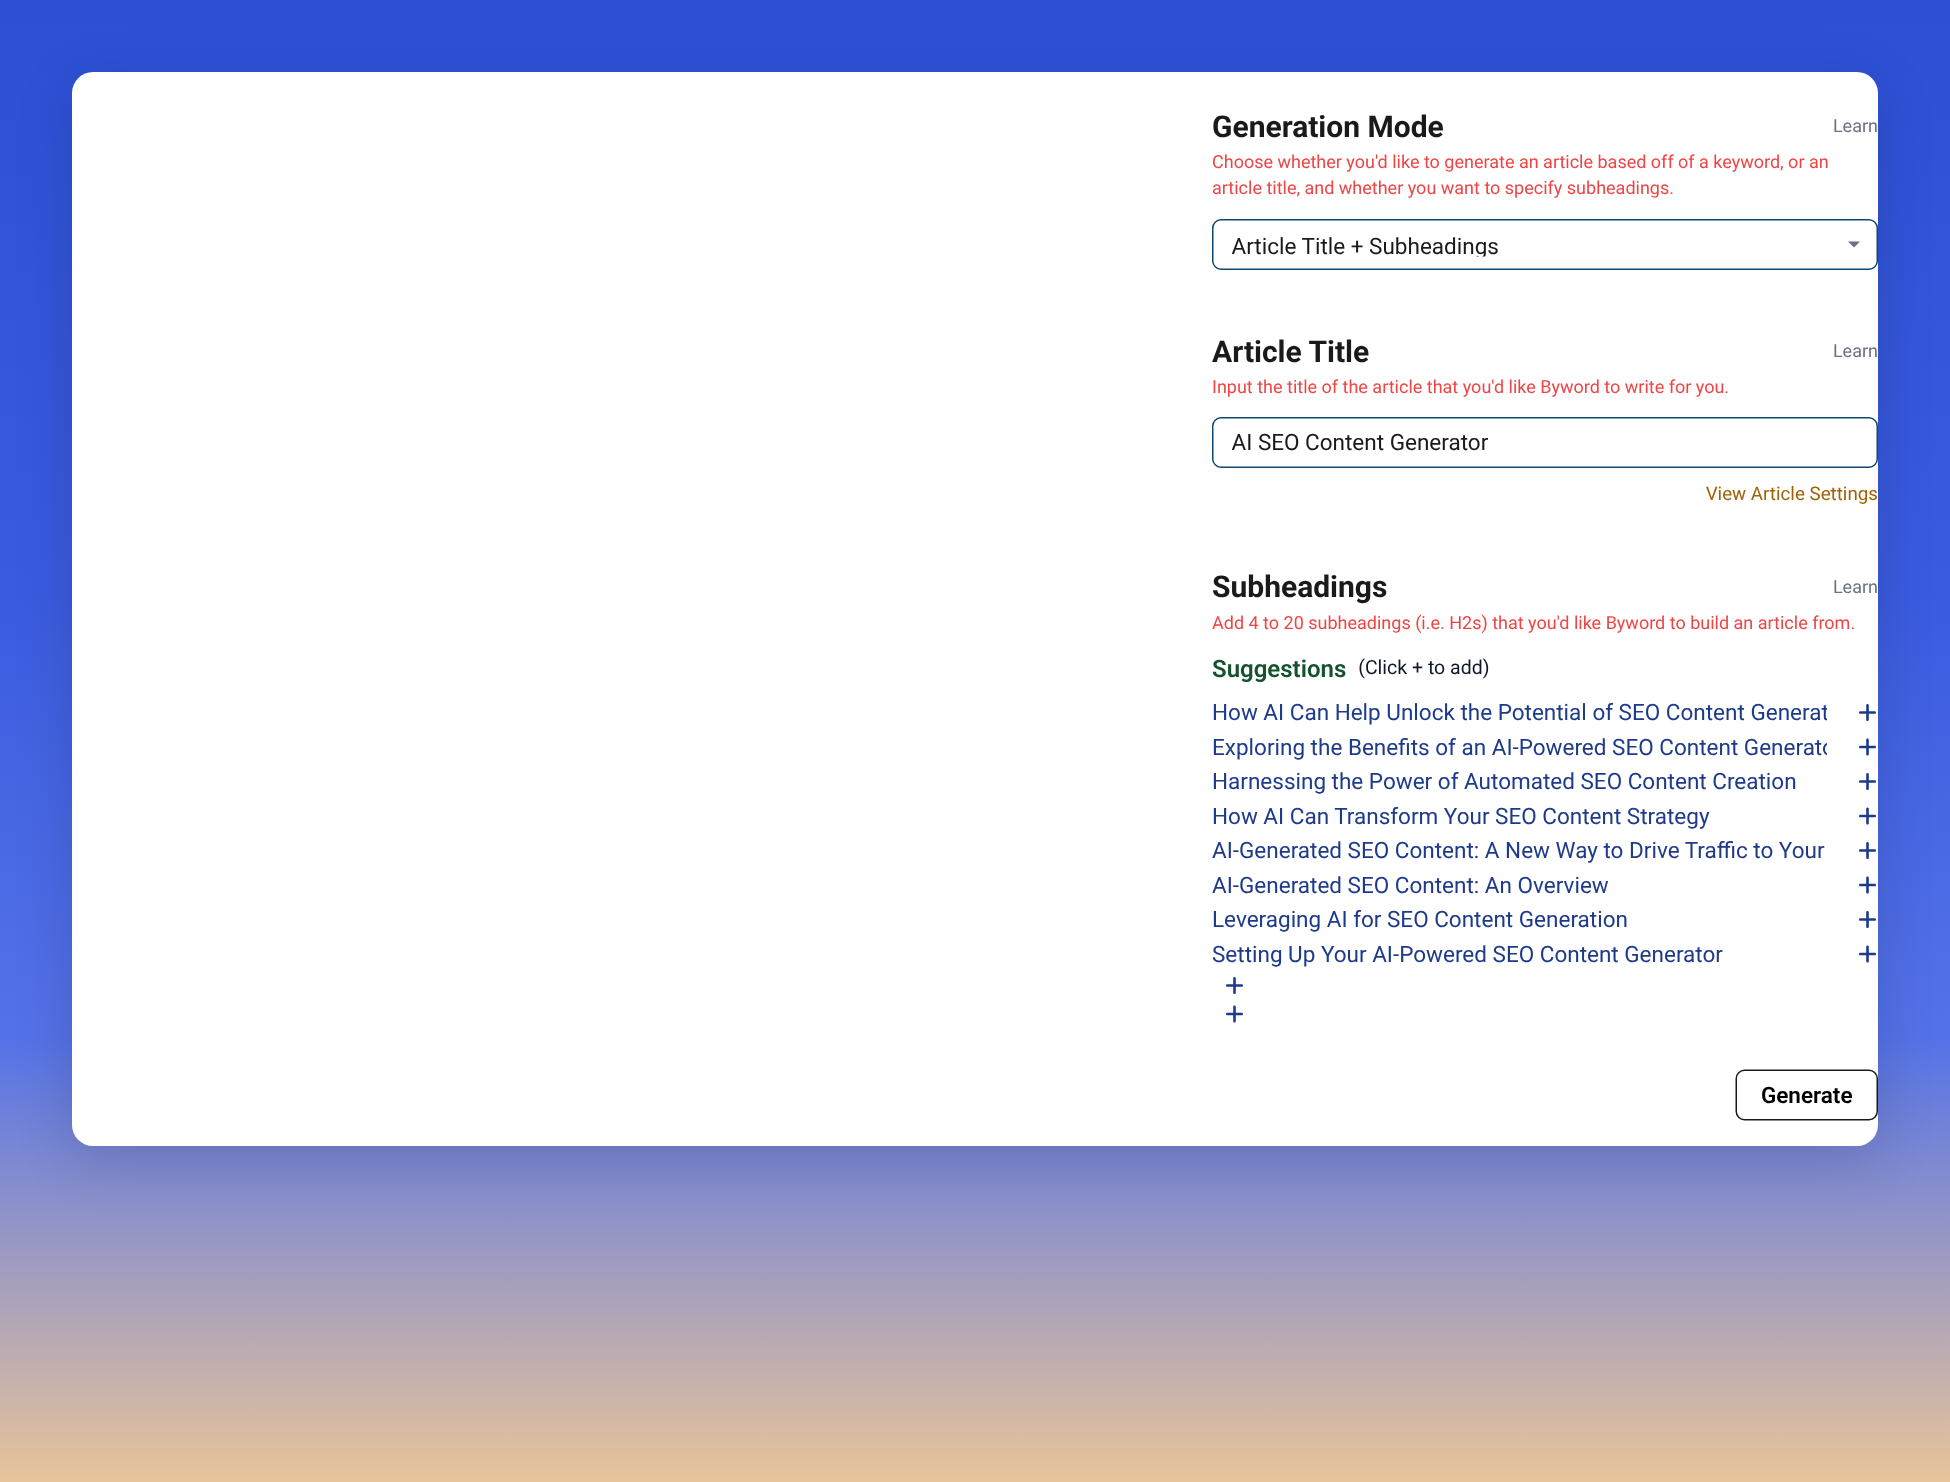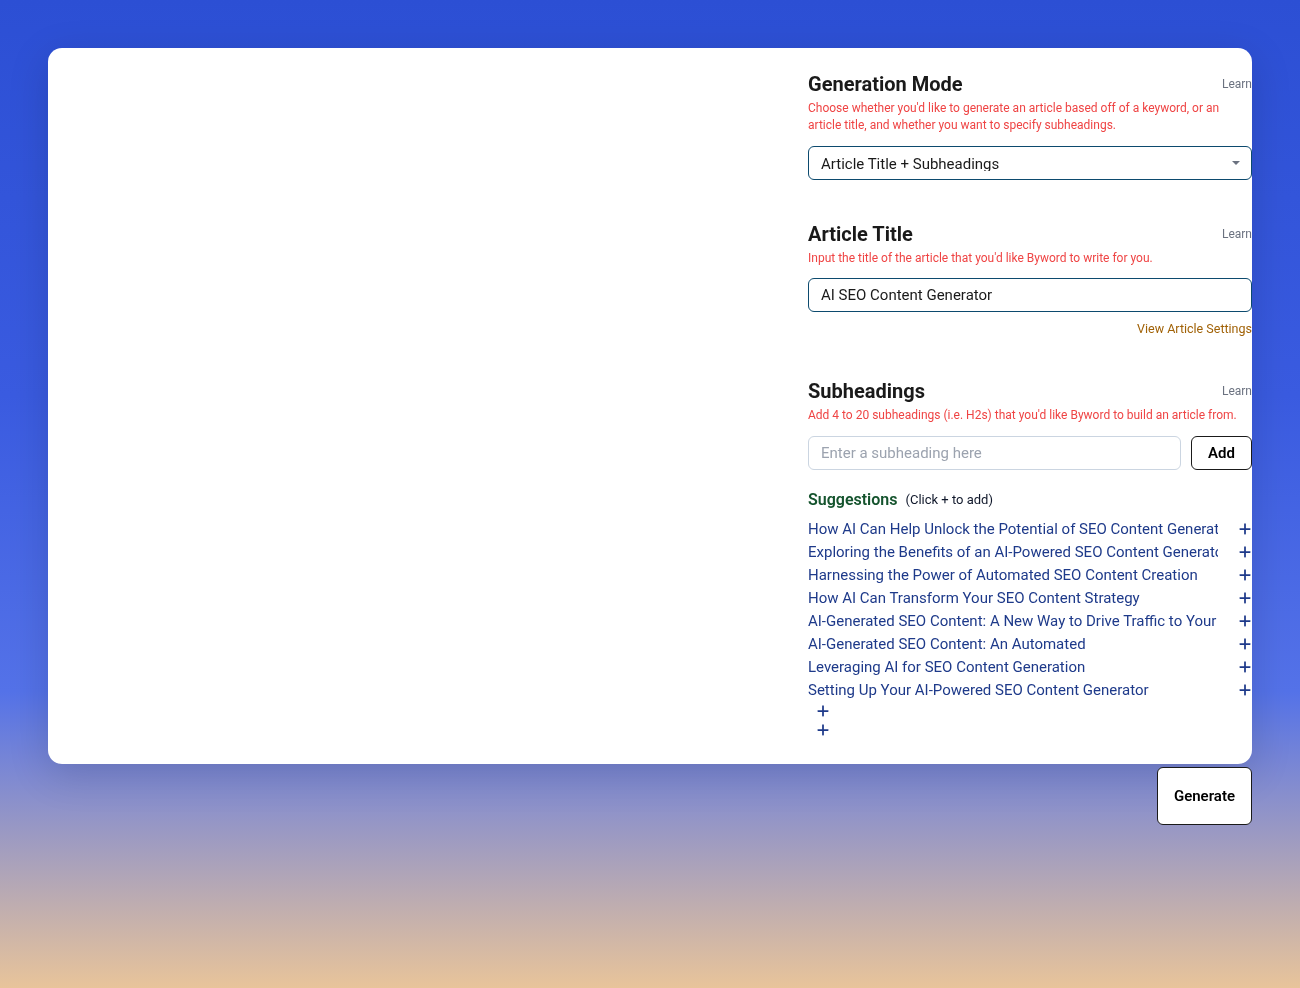--- a/index.html
+++ b/index.html
@@ -203,21 +203,21 @@
       display: block;
     }
 
     .generate-row {
       display: flex;
       justify-content: flex-end;
       margin-top: 28px;
     }
 
     .generate-button {
-      padding: 19px 16px;
+      padding: 7px 16px;
       font-size: 15px;
       font-weight: 600;
       border: 1.5px solid #1a1a1a;
       border-radius: 6px;
       background: #fff;
       cursor: pointer;
       font-family: inherit;
     }
   </style>
 </head>
@@ -250,24 +250,20 @@
         <span>View Article Settings</span>
       </div>
     </div>
 
     <div>
       <div class="section-header">
         <div class="section-title">Subheadings</div>
         <div class="learn-link">Learn</div>
       </div>
       <div class="section-description">Add 4 to 20 subheadings (i.e. H2s) that you'd like Byword to build an article from.</div>
-      <div class="subheading-row">
-        <input class="subheading-input" type="text" placeholder="Enter a subheading here" style="">
-        <button class="add-button">Add</button>
-      </div>
 
       <div class="suggestions-header">
         <span class="suggestions-title">Suggestions</span>
         <span class="suggestions-hint">(Click + to add)</span>
       </div>
 
       <div class="suggestions-list" id="suggestions-list">
           <div class="suggestion-item">
             <span class="suggestion-text">How AI Can Help Unlock the Potential of SEO Content Generation</span>
             <span class="plus-icon">
@@ -302,21 +298,21 @@
           </div>
           <div class="suggestion-item">
             <span class="suggestion-text">AI-Generated SEO Content: A New Way to Drive Traffic to Your Si</span>
             <span class="plus-icon">
               <svg viewBox="0 0 448 512">
                 <path d="M432 256c0 17.69-14.33 32.01-32 32.01H256v144c0 17.69-14.33 31.99-32 31.99s-32-14.3-32-31.99v-144H48c-17.67 0-32-14.32-32-32.01s14.33-31.99 32-31.99H192v-144c0-17.69 14.33-32.01 32-32.01s32 14.32 32 32.01v144h144C417.7 224 432 238.3 432 256z"></path>
               </svg>
             </span>
           </div>
           <div class="suggestion-item">
-            <span class="suggestion-text">AI-Generated SEO Content: An Automated</span>
+            <span class="suggestion-text">AI-Generated SEO Content: An Overview</span>
             <span class="plus-icon">
               <svg viewBox="0 0 448 512">
                 <path d="M432 256c0 17.69-14.33 32.01-32 32.01H256v144c0 17.69-14.33 31.99-32 31.99s-32-14.3-32-31.99v-144H48c-17.67 0-32-14.32-32-32.01s14.33-31.99 32-31.99H192v-144c0-17.69 14.33-32.01 32-32.01s32 14.32 32 32.01v144h144C417.7 224 432 238.3 432 256z"></path>
               </svg>
             </span>
           </div>
           <div class="suggestion-item">
             <span class="suggestion-text">Leveraging AI for SEO Content Generation</span>
             <span class="plus-icon">
               <svg viewBox="0 0 448 512">

